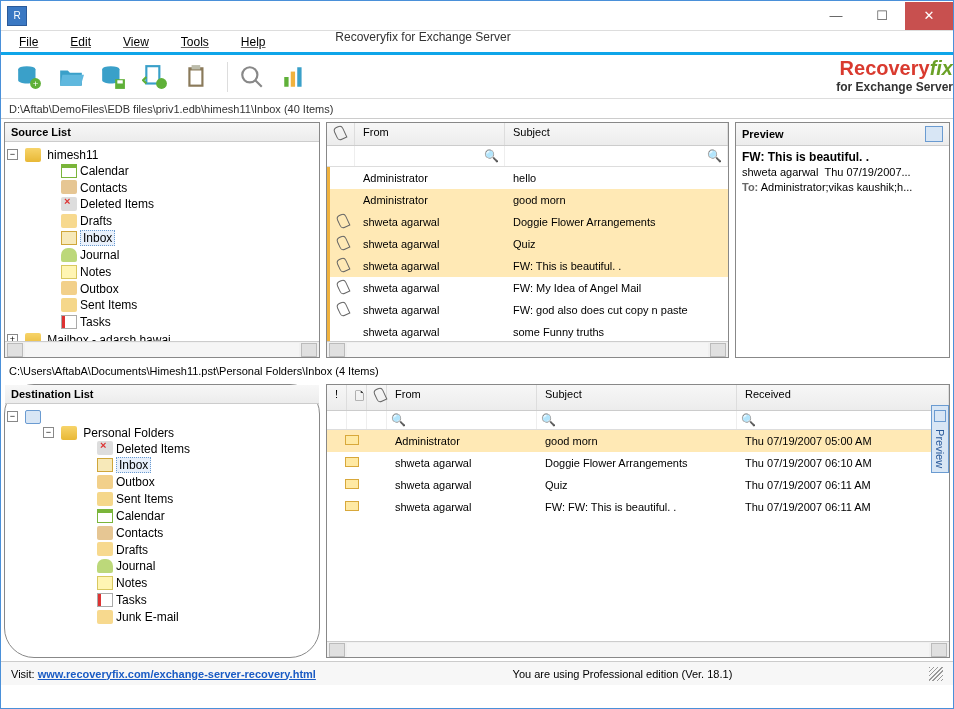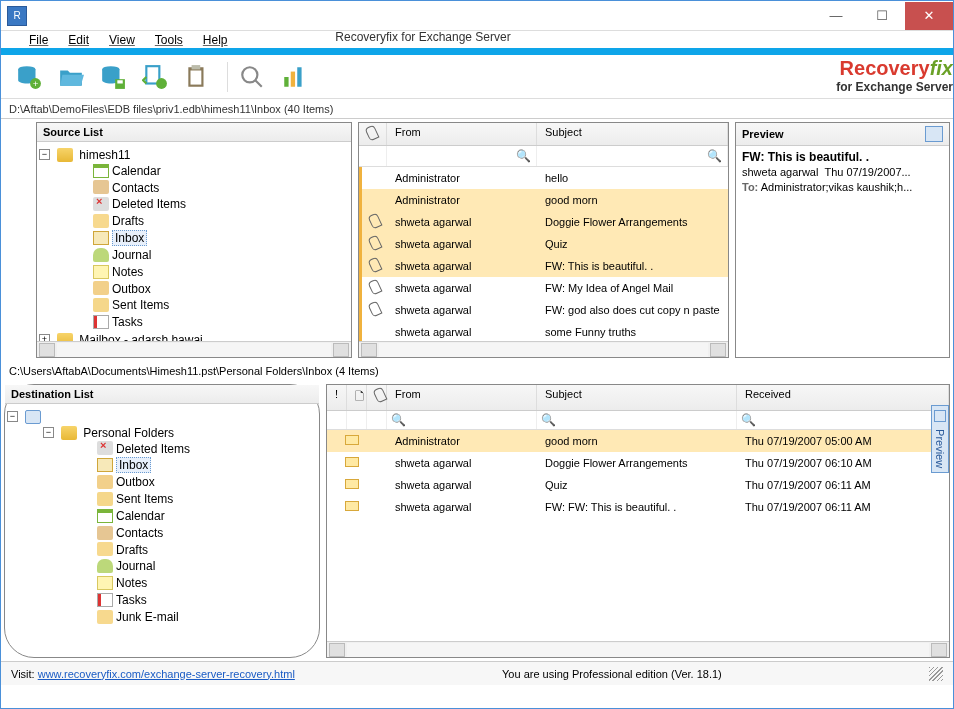--- a/index.html
+++ b/index.html
@@ -40,23 +40,23 @@
   width: 46px; height: 28px;
   display: flex; align-items: center; justify-content: center;
   font-size: 13px; color: #555;
   cursor: pointer;
 }
 .win-btn.close { background: #c8504f; color: #fff; width: 48px; }
 
 .menubar {
   height: 24px;
   display: flex; align-items: center;
-  padding: 0 20px;
-  gap: 4px;
-  border-bottom: 7px solid #0ea5e9;
+  padding: 0 10px;
+  gap: 16px;
+  border-bottom: 3px solid #0ea5e9;
 }
 .menubar .mitem {
   padding: 2px 8px;
   cursor: pointer;
 }
 .menubar .mitem span { text-decoration: underline; text-decoration-color:#666; }
 
 .toolbar {
   height: 44px;
   display: flex; align-items: center;
@@ -101,21 +101,20 @@
   font-weight: bold;
   font-size: 11px;
   padding: 3px 6px;
   border-bottom: 1px solid #ccc;
   display: flex; align-items: center;
 }
 
 .top-row {
   height: 242px;
   display: flex;
-  padding-left: 32px;
 }
 .source-panel { width: 316px; }
 .source-body { flex: 1; overflow: auto; padding: 4px 2px; }
 
 .tree { list-style: none; padding-left: 0; }
 .tree ul { list-style: none; padding-left: 18px; }
 .tree li {
   position: relative;
   padding: 1px 0 1px 18px;
   white-space: nowrap;
@@ -293,21 +292,21 @@
 .drow .recv { flex: 1; padding-left: 8px; }
 
 .statusbar {
   height: 24px;
   border-top: 1px solid #ccc;
   display: flex; align-items: center;
   padding: 0 10px;
   font-size: 11px;
   background: #f7f7f7;
 }
-.statusbar .link { color: #1a5bc4; text-decoration: underline; cursor: pointer; }
+.statusbar .link { color: #1a5bc4; text-decoration: underline; cursor: pointer; font-weight: bold; }
 .statusbar .ver { flex:1; text-align:center; }
 .statusbar .grip {
   width: 14px; height: 14px;
   background: repeating-linear-gradient(135deg,#999,#999 1px,transparent 1px,transparent 3px);
 }
 
 svg.icon { width: 26px; height: 26px; }
 </style>
 </head>
 <body>

